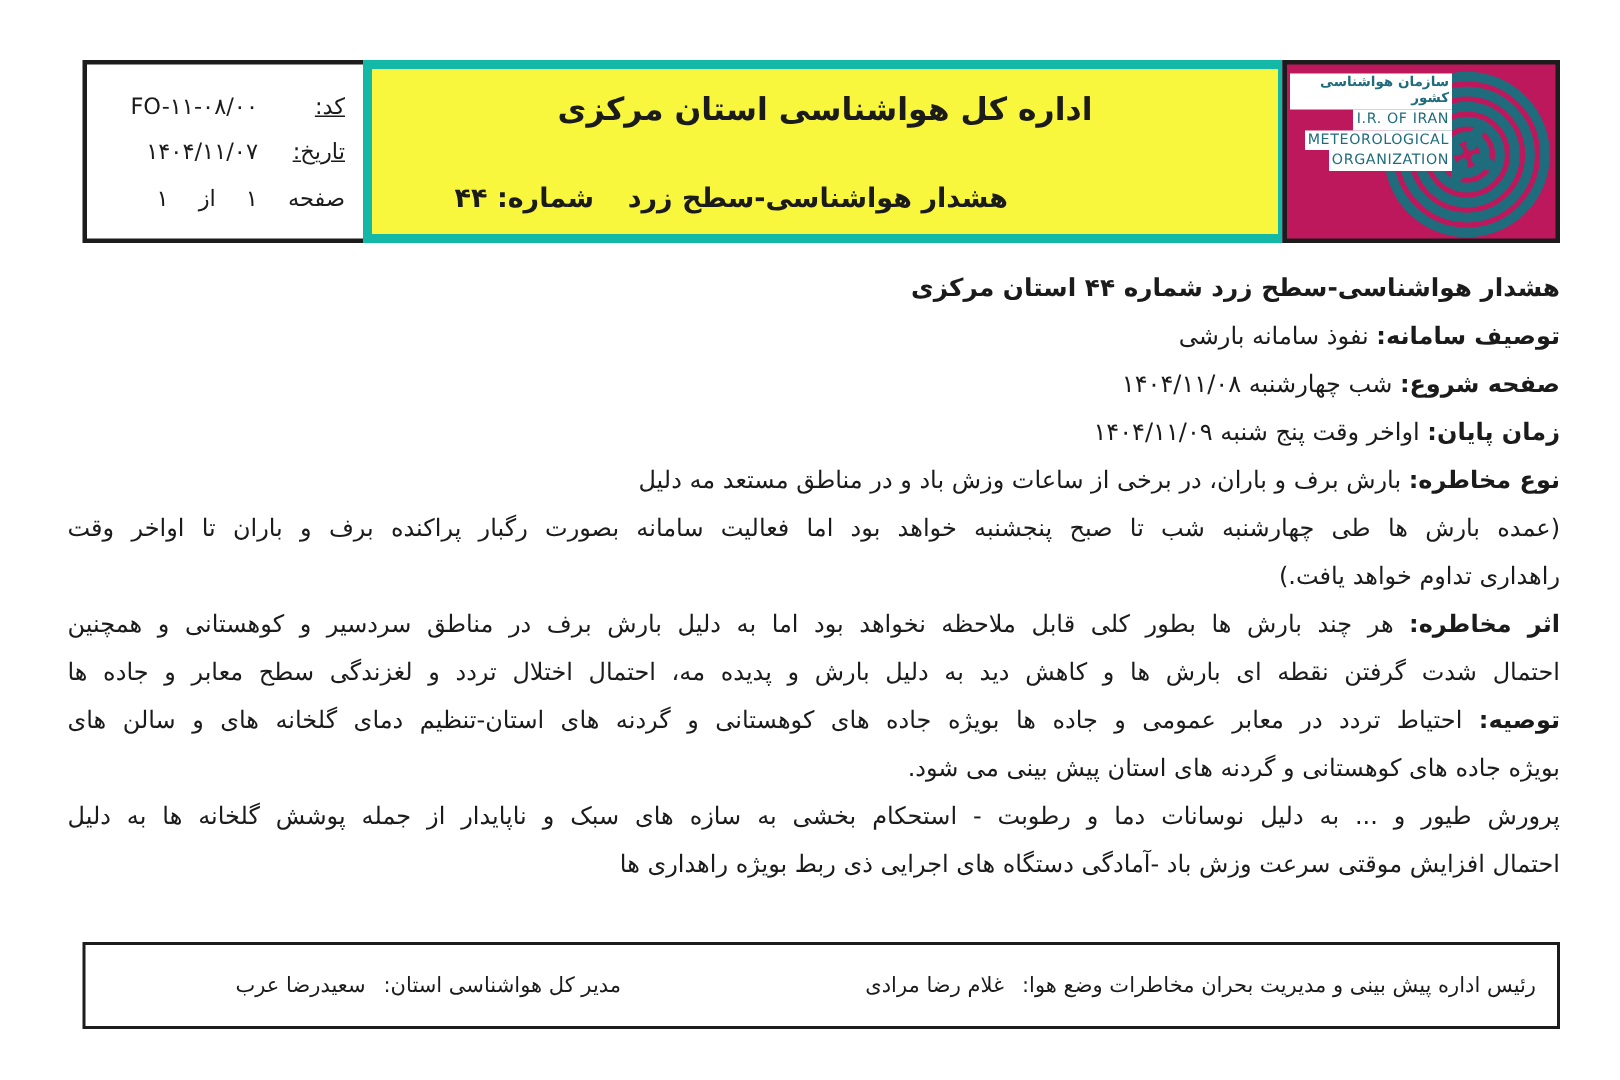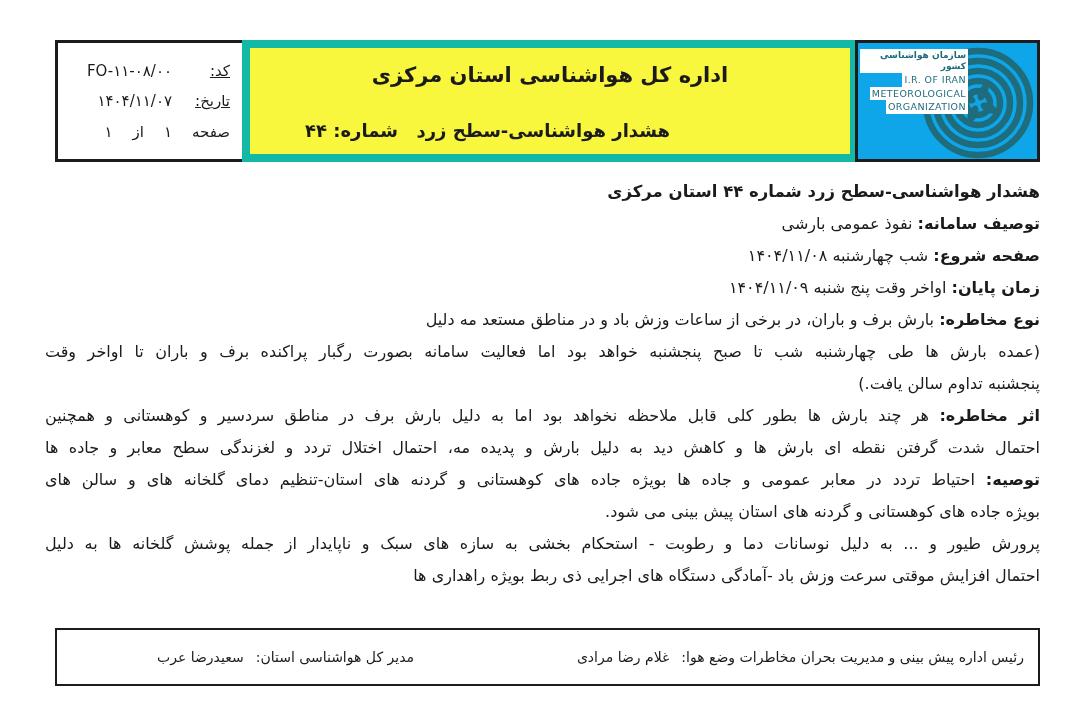--- a/index.html
+++ b/index.html
@@ -16,27 +16,27 @@
 
   .info-box {
     width:190px; border:3px solid #1c1c1c; background:#fff;
     display:flex; flex-direction:column; justify-content:space-evenly;
     padding:6px 12px; direction:rtl;
   }
   .irow { display:flex; align-items:center; gap:14px; font-size:15px; white-space:nowrap; }
   .irow .lbl { min-width:44px;text-decoration:underline; }
   .prow { display:flex; align-items:center; gap:20px; font-size:15px; }
 
-  .title-box { flex:1; margin-left:-3px; border:8px solid #14b8a6; background:var(--yellow); position:relative; }
+  .title-box { flex:1; margin-left:-3px; border:6px solid #14b8a6; background:var(--yellow); position:relative; }
   .ytitle { position:absolute; top:15px; left:0; right:0; text-align:center;
             font-size:21px; font-weight:700; direction:rtl; }
   .ysub   { position:absolute; bottom:13px; right:180px; font-size:18px; font-weight:700; direction:rtl; }
   .ynum   { position:absolute; bottom:13px; left:55px;  font-size:18px; font-weight:700; direction:rtl; }
 
-  .logo-box { width:185px; margin-left:-3px; border:3px solid #1c1c1c; background:#0ea5e9;
+  .logo-box { width:185px; margin-left:-3px; border:3px solid #1c1c1c; background:#be185d;
               position:relative; color:var(--teal); overflow:hidden; }
   .ltext { position:absolute; top:6px; left:2px; width:108px; text-align:right; z-index:2; line-height:0; }
   .ltext div { line-height:0; }
   .ltext span { display:inline-block; background:#fff; padding:1px 2px; }
   .ltext .fa { font-size:9px;  font-weight:700; line-height:11px; direction:rtl; }
   .ltext .en { font-size:9.5px; font-weight:400; line-height:11.5px; letter-spacing:0.4px; }
   .lsvg { position:absolute; right:3px; top:4px; z-index:1; }
 
   
   .bodytext { position:absolute; top:176px; left:45px; width:995px; direction:rtl; }
@@ -100,26 +100,26 @@
         <ellipse cx="56" cy="44" rx="4.5" ry="9" transform="rotate(205 56 56)"></ellipse>
         <ellipse cx="56" cy="44" rx="4.5" ry="9" transform="rotate(295 56 56)"></ellipse>
       </g>
     </svg>
   </div>
 </div>
 
 <div class="bodytext">
   <div class="bheading">هشدار هواشناسی-سطح زرد شماره ۴۴ استان مرکزی</div>
 
-  <div class="line"><b>توصیف سامانه:</b><span> نفوذ عمومی بارشی</span></div>
+  <div class="line"><b>توصیف سامانه:</b><span> نفوذ سامانه بارشی</span></div>
   <div class="line"><b>صفحه شروع:</b><span> شب چهارشنبه ۱۴۰۴/۱۱/۰۸</span></div>
   <div class="line"><b>زمان پایان:</b><span> اواخر وقت پنج شنبه ۱۴۰۴/۱۱/۰۹</span></div>
   <div class="line"><b>نوع مخاطره:</b><span> بارش برف و باران، در برخی از ساعات وزش باد و در مناطق مستعد مه دلیل</span></div>
   <div class="line full"><span>(عمده بارش ها طی چهارشنبه شب تا صبح پنجشنبه خواهد بود اما فعالیت سامانه بصورت رگبار پراکنده برف و باران تا اواخر وقت</span></div>
-  <div class="line"><span>پنجشنبه تداوم سالن یافت.)</span></div>
+  <div class="line"><span>راهداری تداوم خواهد یافت.)</span></div>
   <div class="line full"><b>اثر مخاطره:</b><span> هر چند بارش ها بطور کلی قابل ملاحظه نخواهد بود اما به دلیل بارش برف در مناطق سردسیر و کوهستانی و همچنین</span></div>
   <div class="line full"><span>احتمال شدت گرفتن نقطه ای بارش ها و کاهش دید به دلیل بارش و پدیده مه، احتمال اختلال تردد و لغزندگی سطح معابر و جاده ها</span></div>
   <div class="line full"><b>توصیه:</b><span> احتیاط تردد در معابر عمومی و جاده ها بویژه جاده های کوهستانی و گردنه های استان-تنظیم دمای گلخانه های و سالن های</span></div>
   <div class="line"><span>بویژه جاده های کوهستانی و گردنه های استان پیش بینی می شود.</span></div>
   <div class="line full"><span>پرورش طیور و ... به دلیل نوسانات دما و رطوبت - استحکام بخشی به سازه های سبک و ناپایدار از جمله پوشش گلخانه ها به دلیل</span></div>
   <div class="line"><span>احتمال افزایش موقتی سرعت وزش باد -آمادگی دستگاه های اجرایی ذی ربط بویژه راهداری ها</span></div>
 </div>
 
 <div class="footer">
   <div class="sig">

